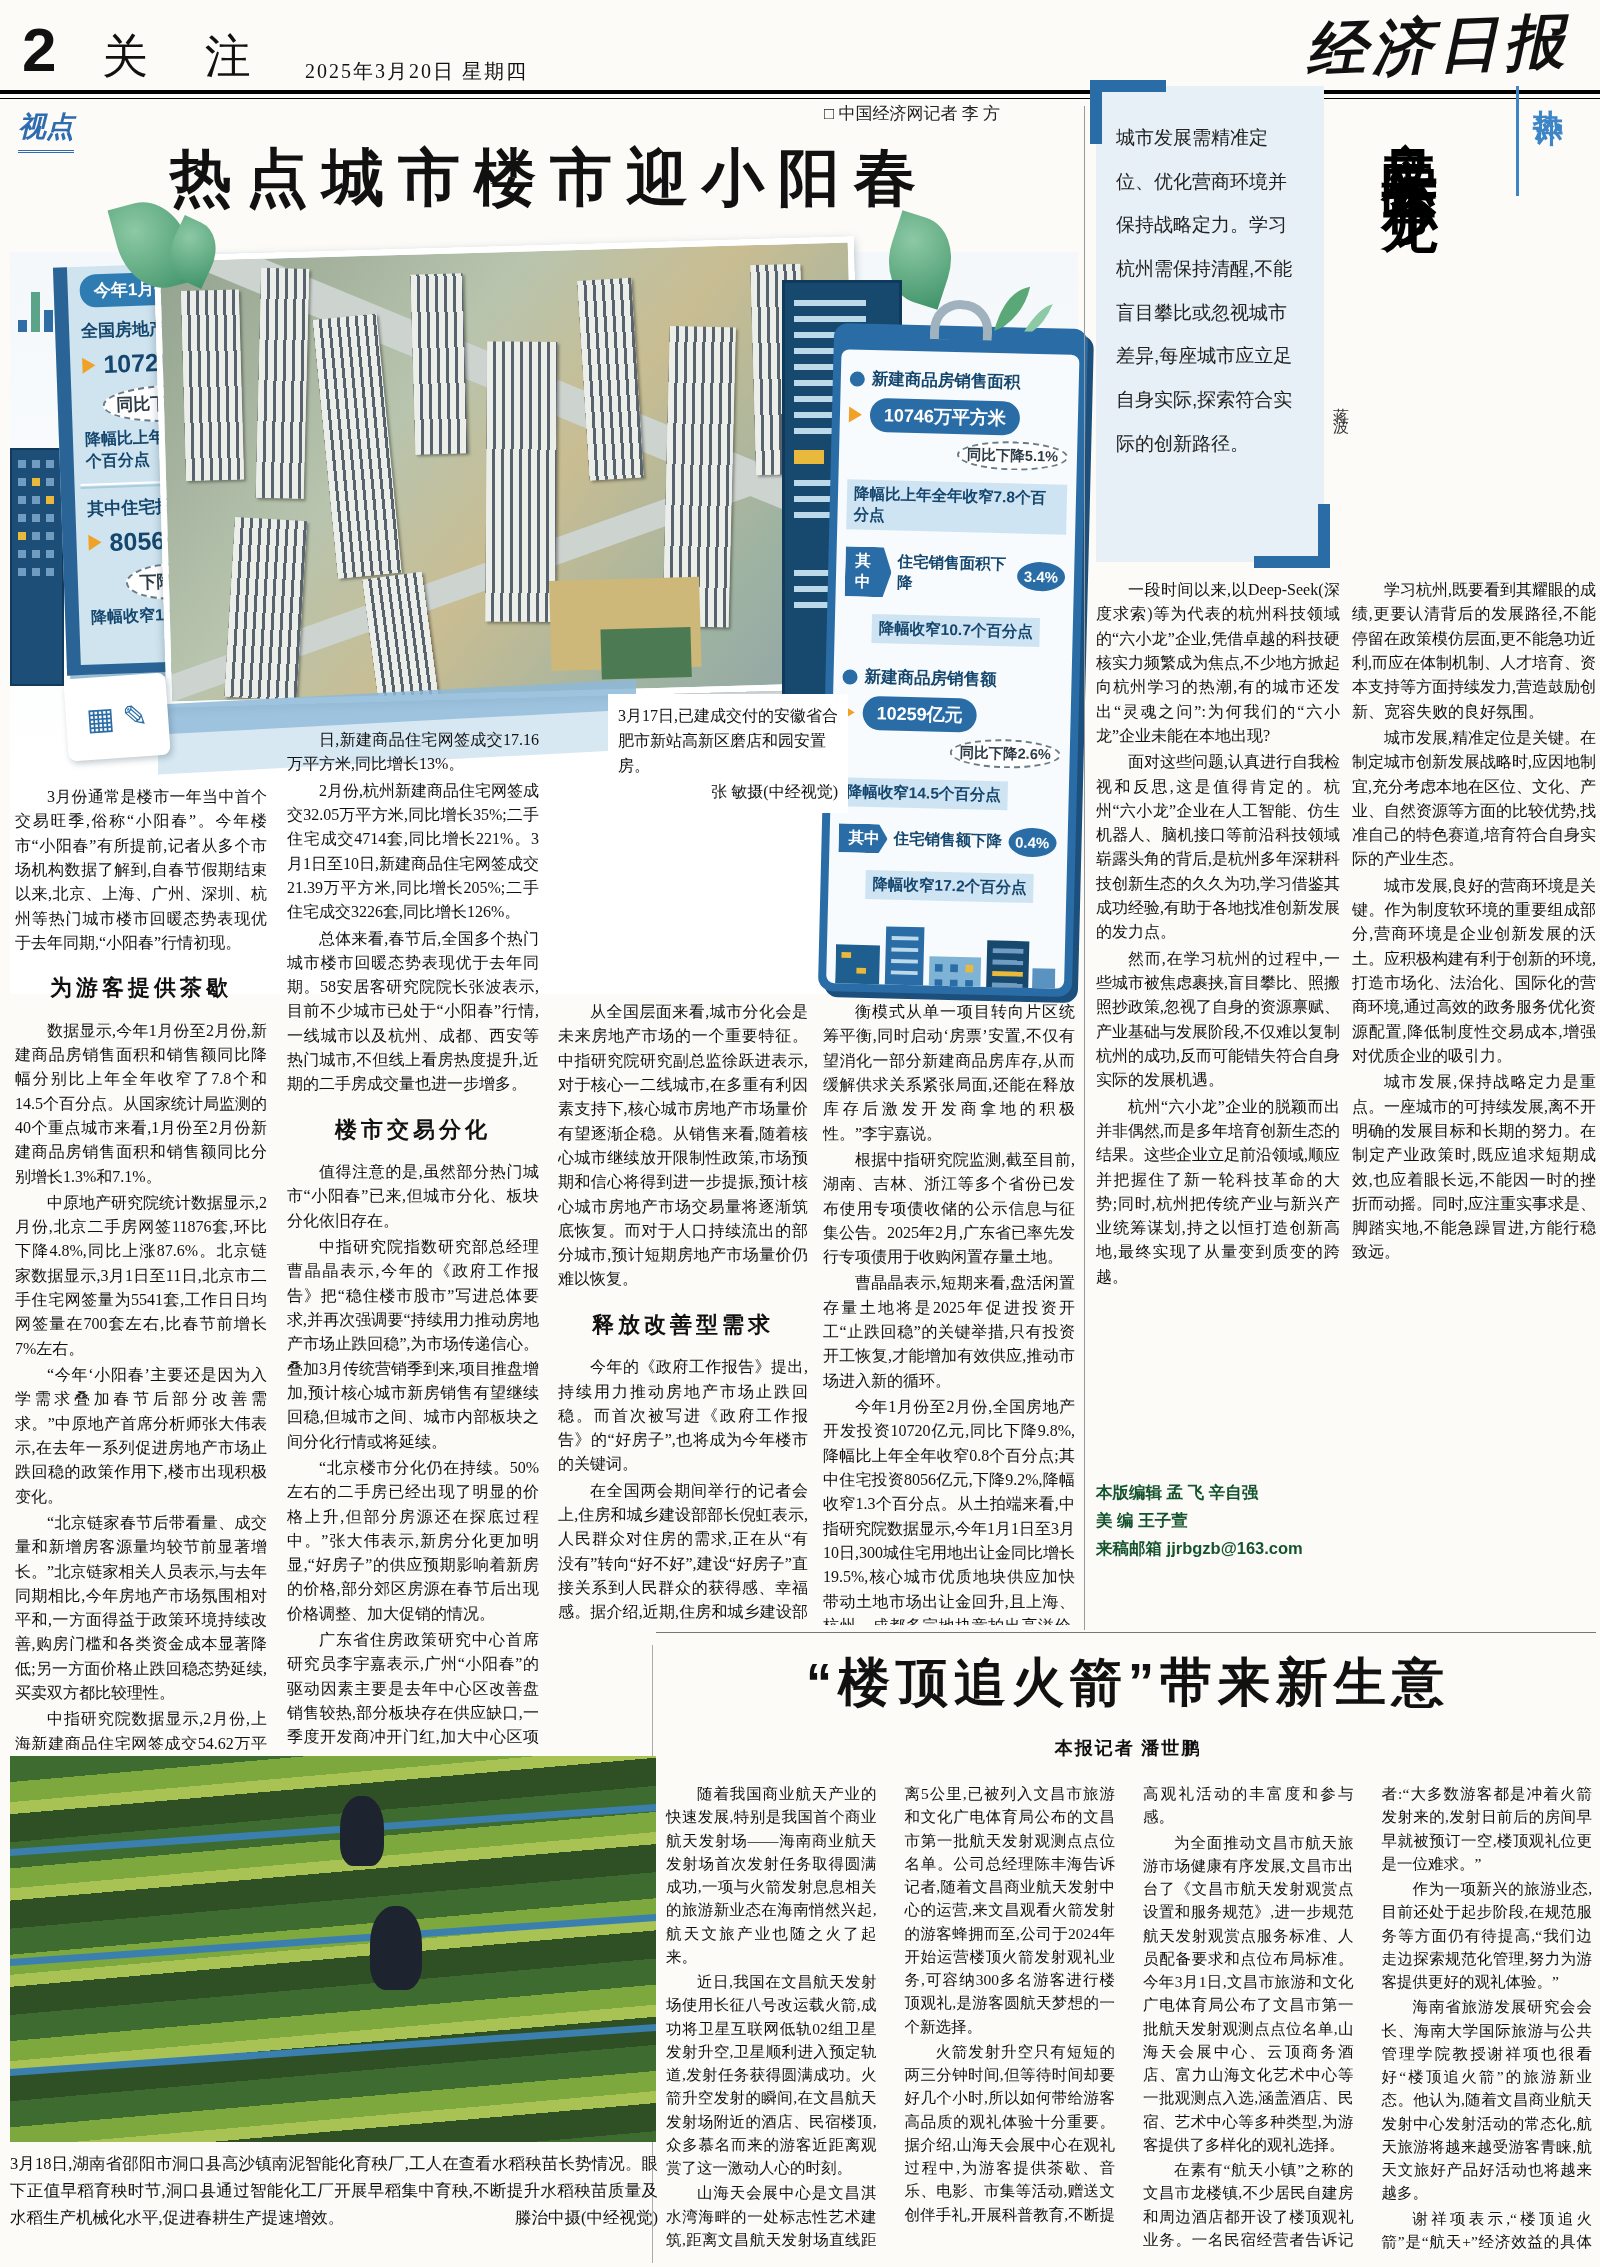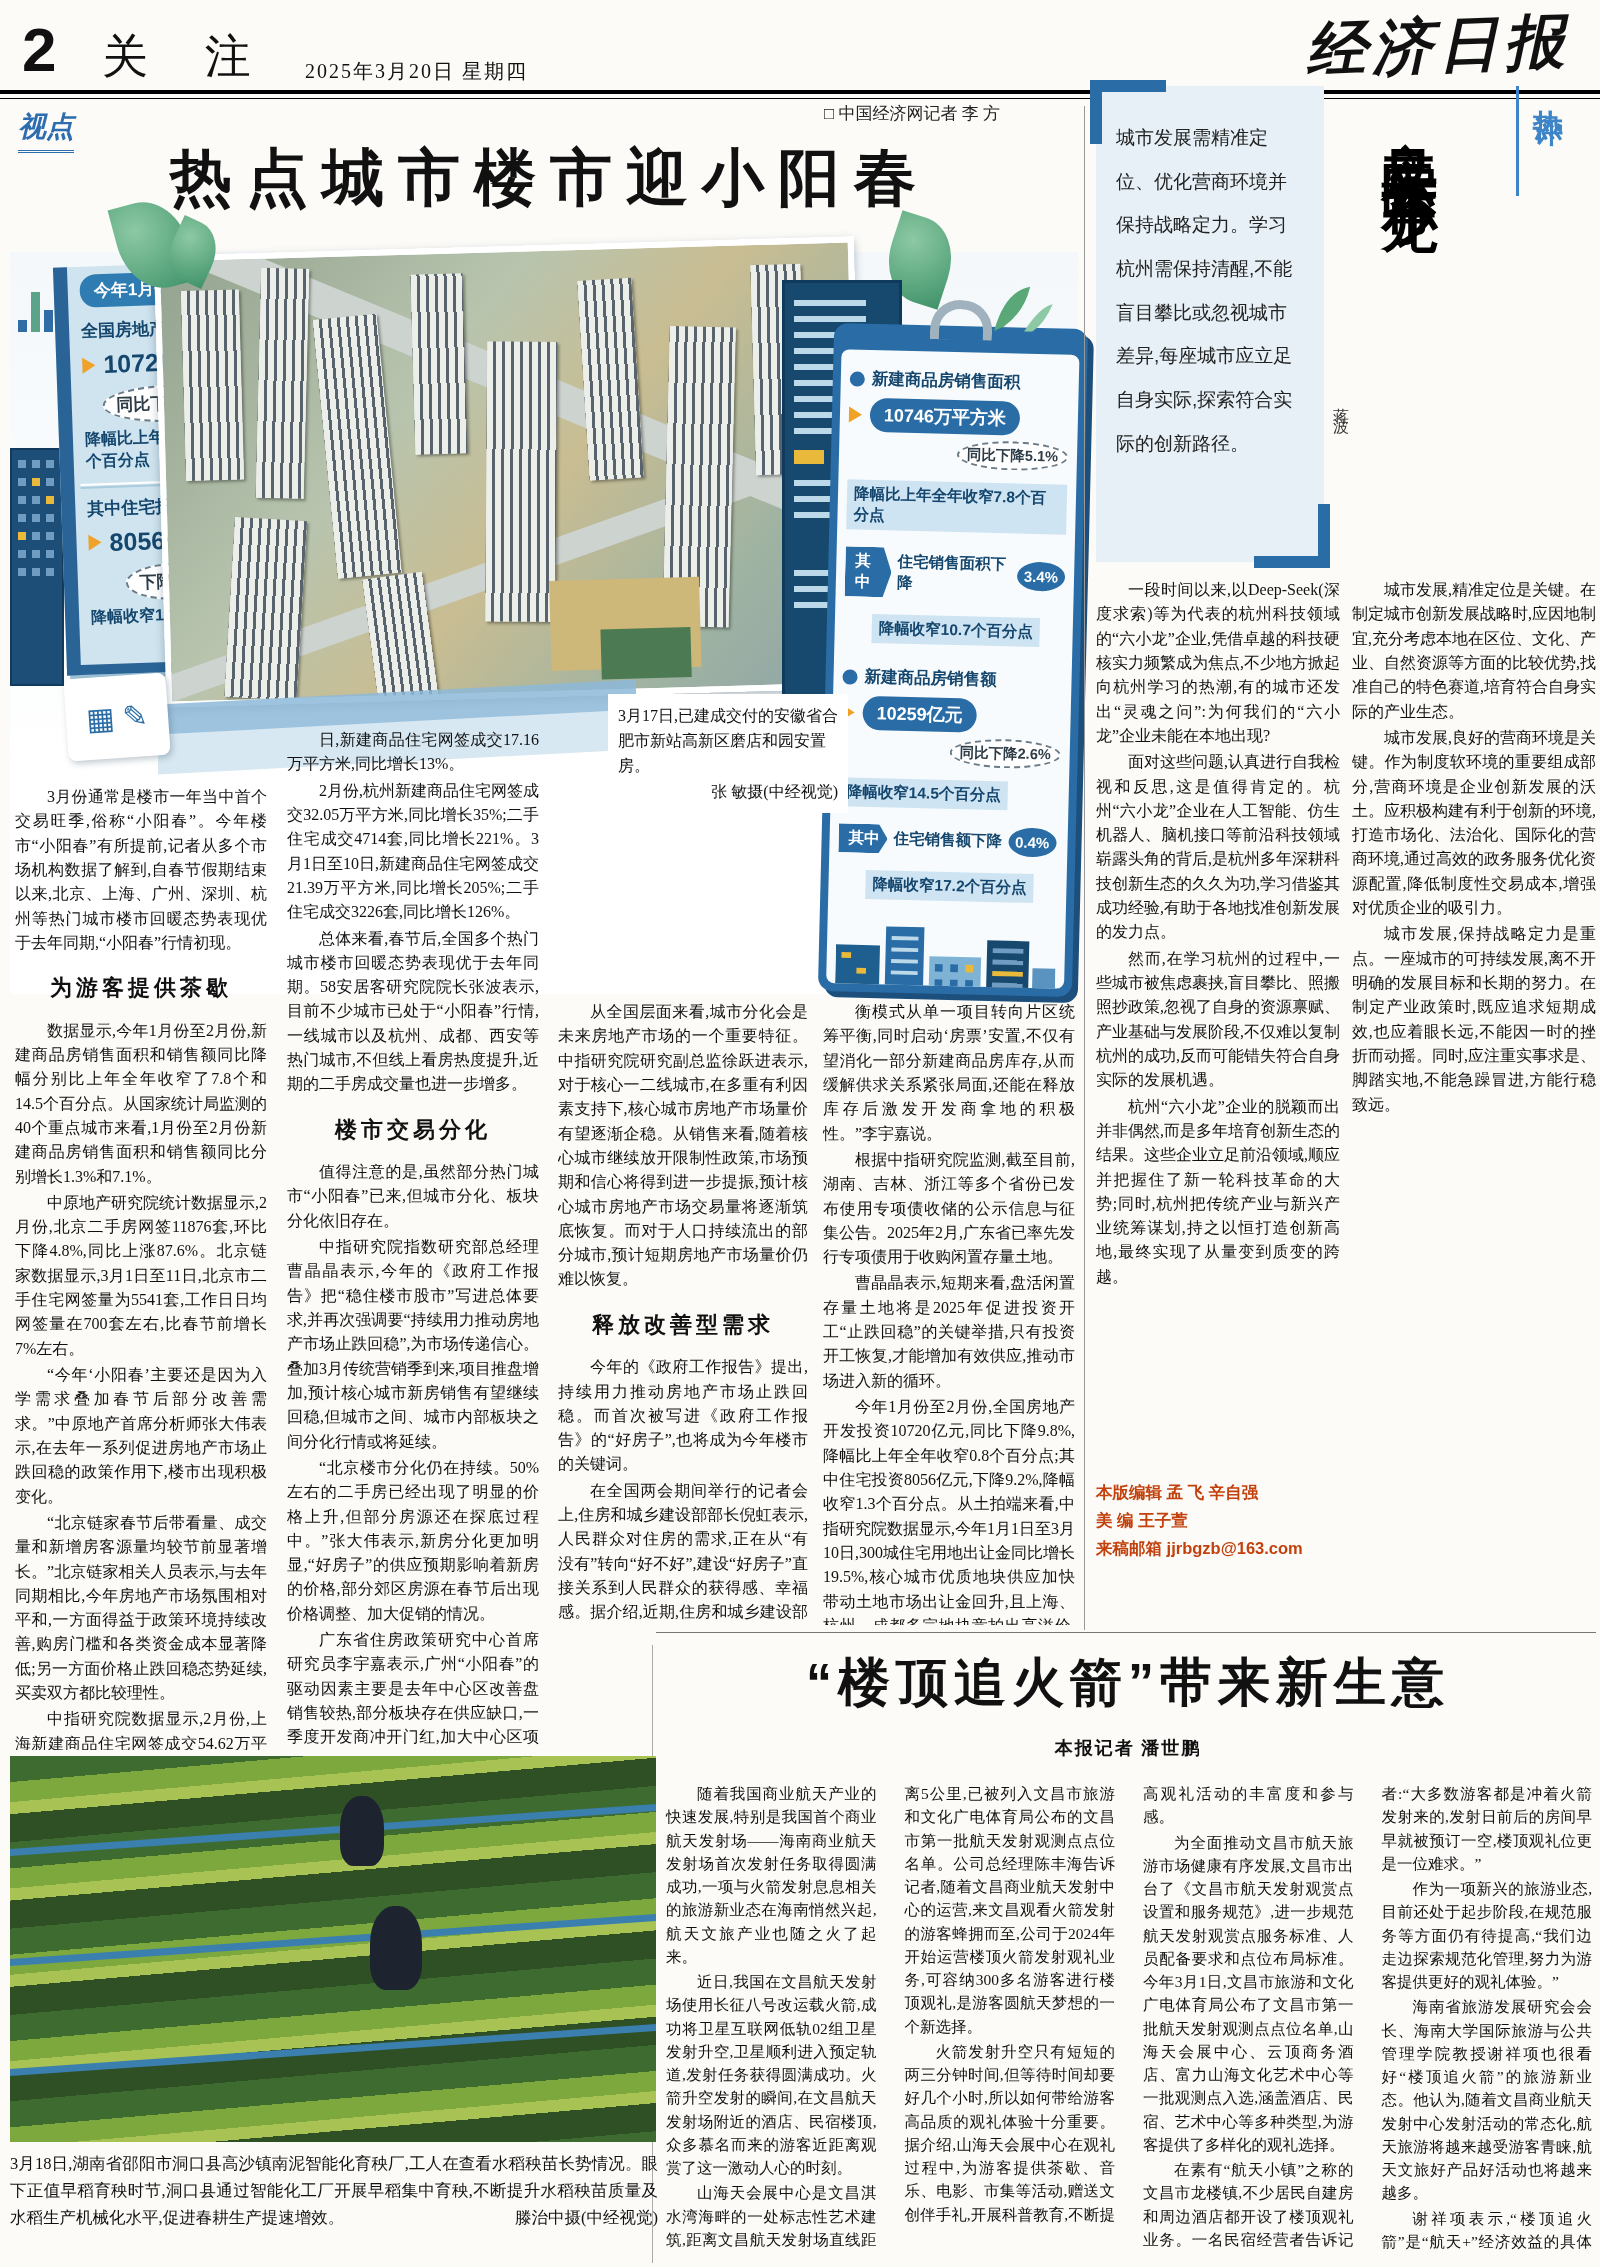--- a/index.html
+++ b/index.html
@@ -76,21 +76,21 @@
   .vrule{width:1px;background:#999;}
   .hrule{height:1px;background:#777;}
 
   
   .quotebox{left:1096px;top:86px;width:228px;height:476px;background:#e7f0f7;padding:30px 20px;font-family:"Liberation Sans",sans-serif;font-size:19px;line-height:2.3;color:#222;}
   .quotebox:before{content:"";position:absolute;left:-6px;top:-6px;width:64px;height:52px;border-left:12px solid #2a6da6;border-top:12px solid #2a6da6;}
   .quotebox:after{content:"";position:absolute;right:-6px;bottom:-6px;width:64px;height:52px;border-right:12px solid #2a6da6;border-bottom:12px solid #2a6da6;}
   .quote-author{left:1330px;top:395px;writing-mode:vertical-rl;font-size:16px;letter-spacing:10px;color:#333;}
   .vheadline{left:1372px;top:96px;height:520px;writing-mode:vertical-rl;font-family:"Liberation Sans",sans-serif;font-weight:900;font-size:56px;letter-spacing:8px;color:#000;}
   .hotlabel{left:1516px;top:86px;writing-mode:vertical-rl;font-family:"Liberation Sans",sans-serif;font-weight:900;font-size:30px;color:#3d85c6;border-left:3px solid #3d85c6;padding-left:8px;letter-spacing:6px;height:110px;}
-  .editorbox{font-family:"Liberation Sans",sans-serif;font-weight:bold;font-size:16.5px;line-height:1.7;color:#c2410c;}
+  .editorbox{font-family:"Liberation Sans",sans-serif;font-weight:bold;font-size:16.5px;line-height:1.7;color:#14532d;}
 
   
   .b-headline{font-family:"Liberation Sans",sans-serif;font-weight:900;font-size:52px;letter-spacing:6px;text-align:center;white-space:nowrap;}
   .b-byline{font-size:18px;font-weight:bold;text-align:center;letter-spacing:2px;}
   .b-photo{left:10px;top:1756px;width:646px;height:386px;overflow:hidden;background:
      repeating-linear-gradient(175deg,#3e6b2f 0 26px,#7da83e 26px 46px,#a8c253 46px 58px,#2f4f25 58px 86px);}
   .b-photo .pipe{position:absolute;background:#3a7fae;height:7px;transform:rotate(-4deg);}
   .b-photo .worker{position:absolute;background:#1d2430;border-radius:45% 45% 30% 30%;}
   .b-caption{left:10px;top:2150px;width:648px;font-size:16.5px;line-height:1.65;text-align:justify;}
   .b-caption .credit{white-space:nowrap;float:right;}
@@ -331,20 +331,21 @@
   <div class="abs vheadline" data-name="commentary-headline">立足实际育『小龙』</div>
   <div class="abs hotlabel" data-name="hot-comment-label">热评</div>
 
   <div class="abs col" style="left:1096px;top:578px;width:244px;height:888px;" data-name="commentary-column-left">
       <p data-name="article-paragraph">一段时间以来,以Deep-Seek(深度求索)等为代表的杭州科技领域的“六小龙”企业,凭借卓越的科技硬核实力频繁成为焦点,不少地方掀起向杭州学习的热潮,有的城市还发出“灵魂之问”:为何我们的“六小龙”企业未能在本地出现?</p>
       <p data-name="article-paragraph">面对这些问题,认真进行自我检视和反思,这是值得肯定的。杭州“六小龙”企业在人工智能、仿生机器人、脑机接口等前沿科技领域崭露头角的背后,是杭州多年深耕科技创新生态的久久为功,学习借鉴其成功经验,有助于各地找准创新发展的发力点。</p>
       <p data-name="article-paragraph">然而,在学习杭州的过程中,一些城市被焦虑裹挟,盲目攀比、照搬照抄政策,忽视了自身的资源禀赋、产业基础与发展阶段,不仅难以复制杭州的成功,反而可能错失符合自身实际的发展机遇。</p>
       <p data-name="article-paragraph">杭州“六小龙”企业的脱颖而出并非偶然,而是多年培育创新生态的结果。这些企业立足前沿领域,顺应并把握住了新一轮科技革命的大势;同时,杭州把传统产业与新兴产业统筹谋划,持之以恒打造创新高地,最终实现了从量变到质变的跨越。</p>
     </div>
   <div class="abs col" style="left:1352px;top:578px;width:244px;height:952px;" data-name="commentary-column-right">
+      <p data-name="article-paragraph">学习杭州,既要看到其耀眼的成绩,更要认清背后的发展路径,不能停留在政策模仿层面,更不能急功近利,而应在体制机制、人才培育、资本支持等方面持续发力,营造鼓励创新、宽容失败的良好氛围。</p>
       <p data-name="article-paragraph">城市发展,精准定位是关键。在制定城市创新发展战略时,应因地制宜,充分考虑本地在区位、文化、产业、自然资源等方面的比较优势,找准自己的特色赛道,培育符合自身实际的产业生态。</p>
       <p data-name="article-paragraph">城市发展,良好的营商环境是关键。作为制度软环境的重要组成部分,营商环境是企业创新发展的沃土。应积极构建有利于创新的环境,打造市场化、法治化、国际化的营商环境,通过高效的政务服务优化资源配置,降低制度性交易成本,增强对优质企业的吸引力。</p>
       <p data-name="article-paragraph">城市发展,保持战略定力是重点。一座城市的可持续发展,离不开明确的发展目标和长期的努力。在制定产业政策时,既应追求短期成效,也应着眼长远,不能因一时的挫折而动摇。同时,应注重实事求是、脚踏实地,不能急躁冒进,方能行稳致远。</p>
     </div>
 
   <div class="abs editorbox" style="left:1096px;top:1478px;width:250px;" data-name="editor-info">
     <div data-name="editor-line">本版编辑  孟  飞  辛自强</div>
     <div data-name="editor-line">美    编  王子萱</div>
     <div data-name="editor-email">来稿邮箱  jjrbgzb@163.com</div>
   </div>

